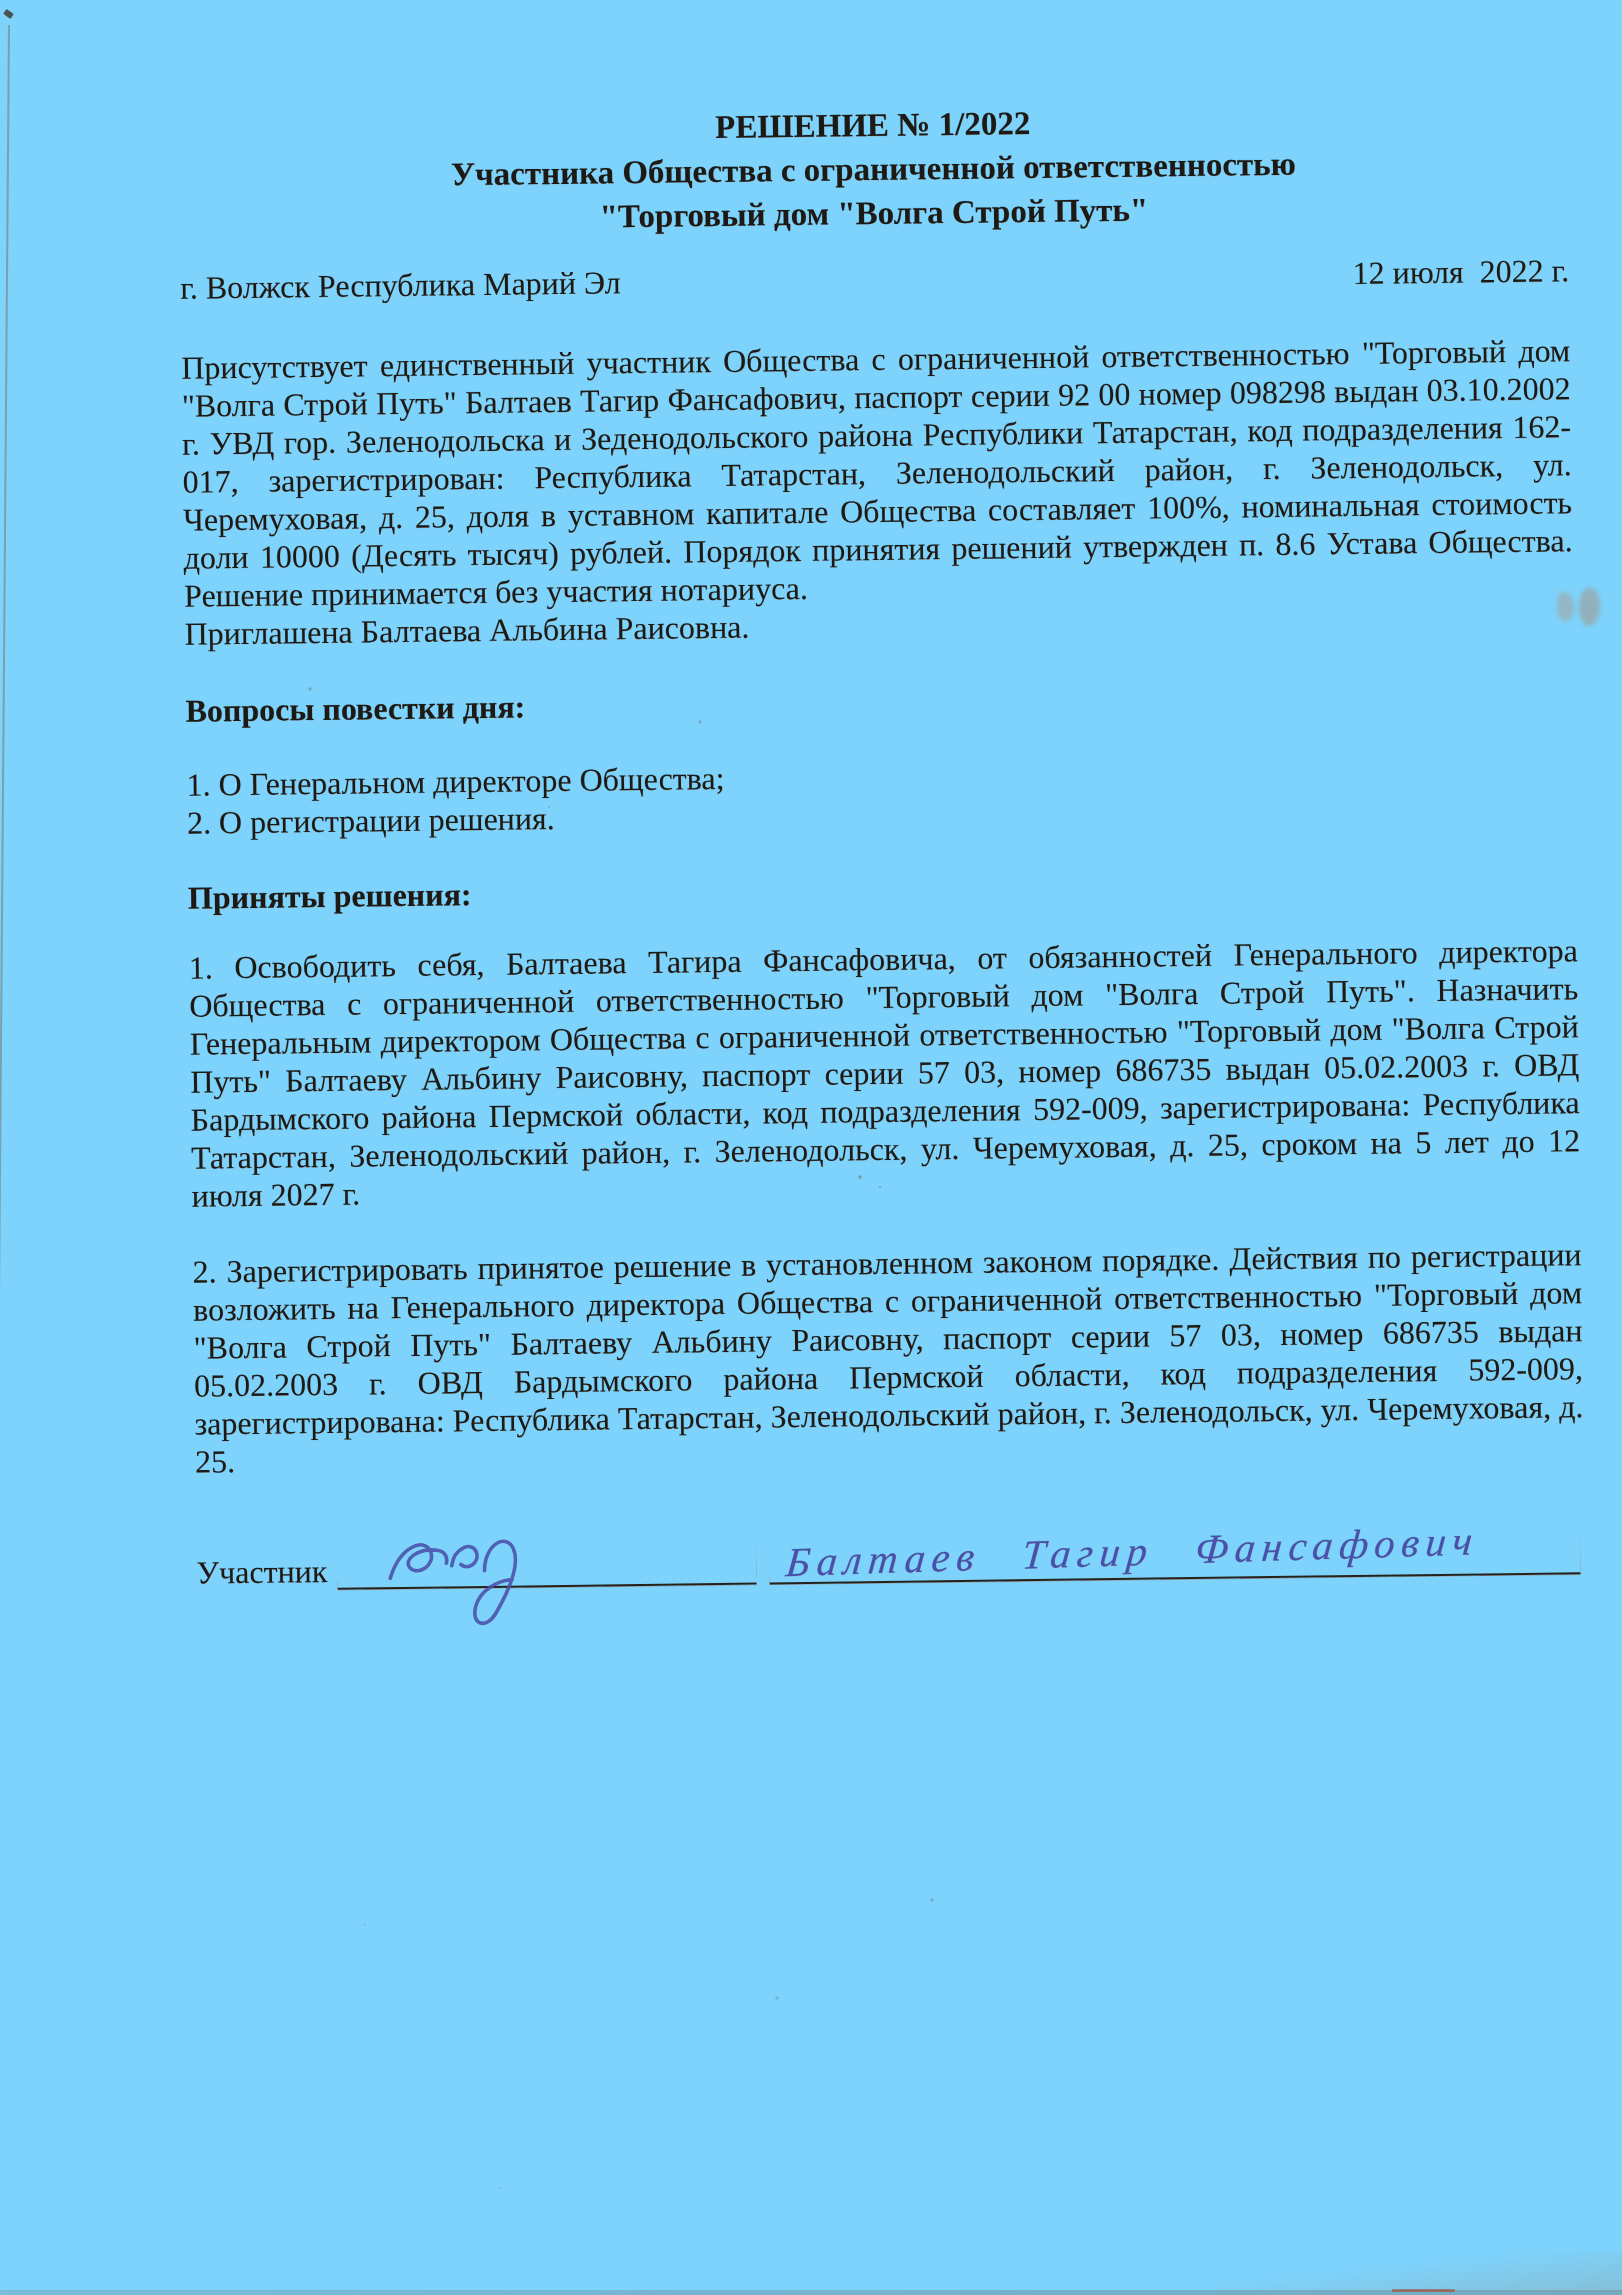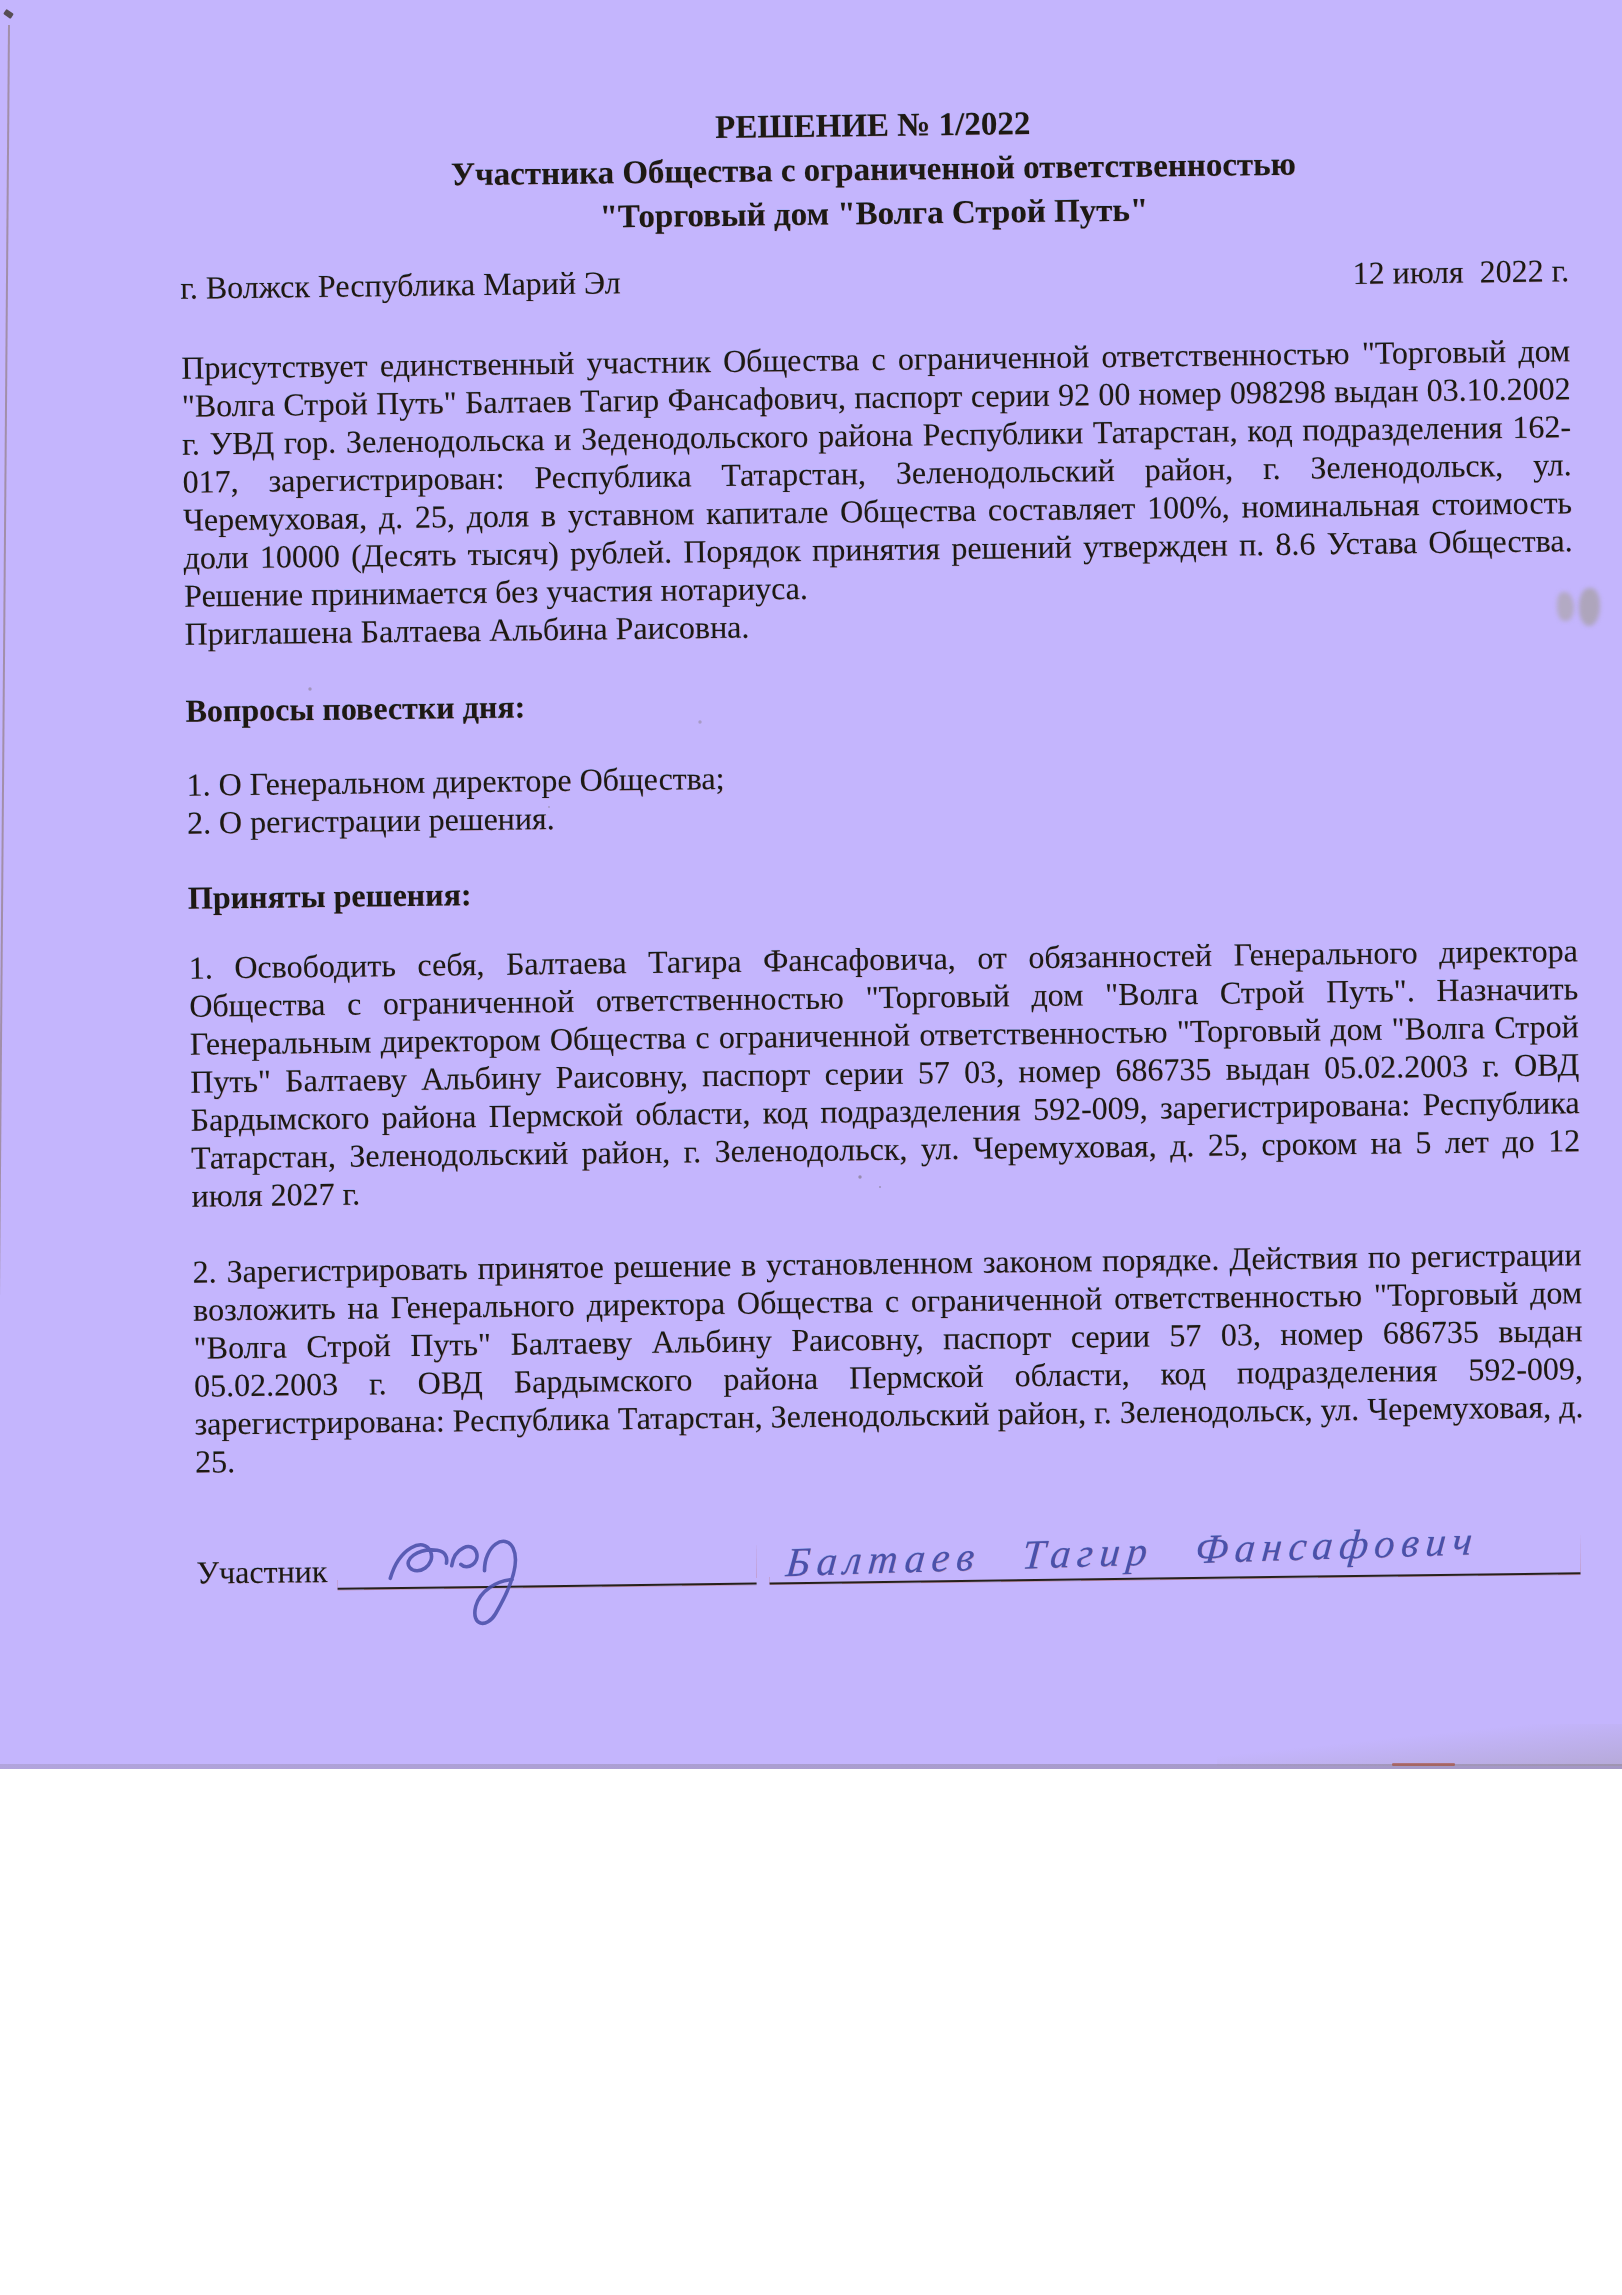--- a/index.html
+++ b/index.html
@@ -1,20 +1,20 @@
 <!DOCTYPE html>
 <html lang="ru" style="font-size:10.5px"><head>
 <meta charset="utf-8">
 <style>
   html,body { margin:0; padding:0; }
   .page {
     position: relative;
     width: 1623px;
-    height: 1769px;
-    background: #c4b5fd;
+    height: 2295px;
+    background: #7dd3fc;
     overflow: hidden;
     font-family: "Liberation Serif", "DejaVu Serif", serif;
     color: #1d1914;
   }
 
   
   .edge-line-left {
     position: absolute; left: 7.9px; top: 25px;
     width: 2px; height: 2251px;
     background: rgba(122, 98, 66, 0.45);

